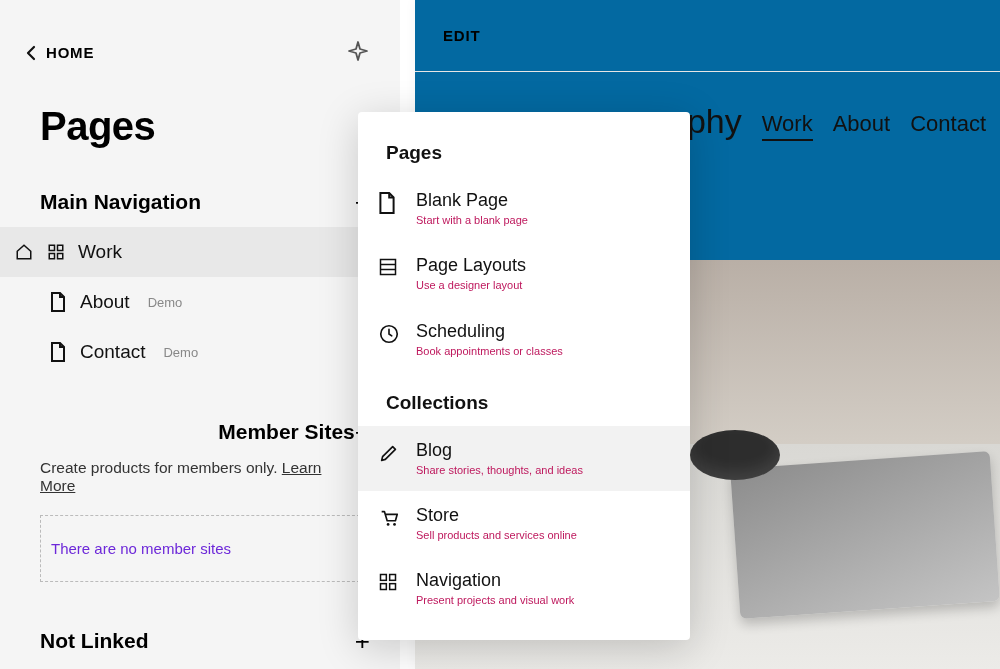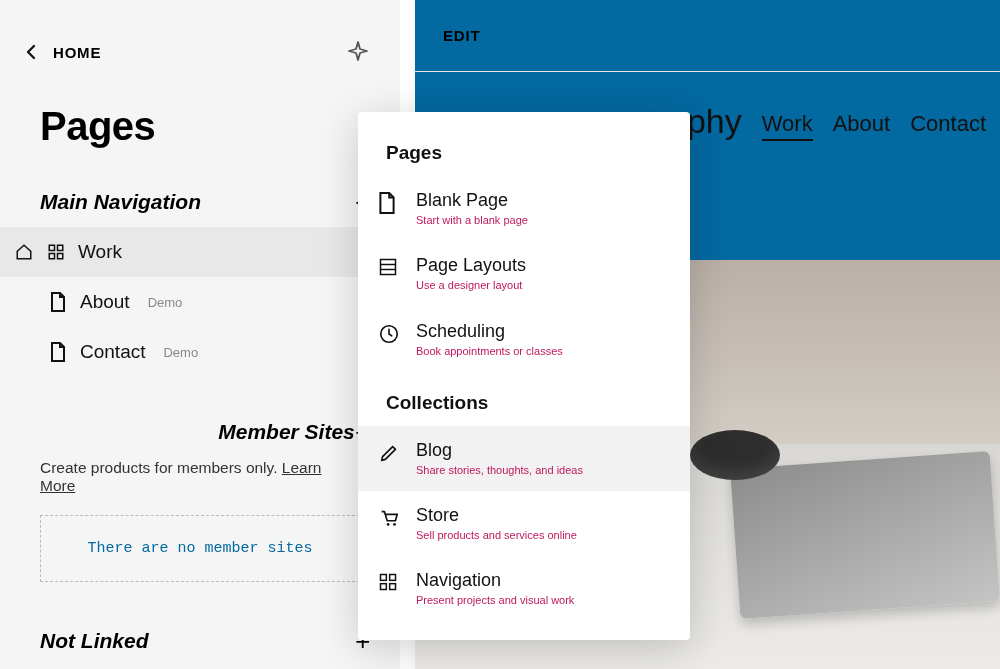--- a/index.html
+++ b/index.html
@@ -26,22 +26,22 @@
       background: #f5f5f5;
     }
     .sidebar-top {
       display: flex;
       align-items: center;
       justify-content: space-between;
       padding: 40px 30px 0 26px;
     }
     .home-link {
       display: flex;
-      align-items: flex-start;
-      gap: 17px;
+      align-items: flex-end;
+      gap: 10px;
       font-weight: 600;
       font-size: 15px;
       letter-spacing: 0.8px;
       cursor: pointer;
     }
     .home-link svg { display: block; }
     .ai-icon { cursor: pointer; }
     .pages-title {
       font-size: 40px;
       font-weight: 700;
@@ -50,21 +50,20 @@
     }
 
     .section {
       margin-top: 40px;
     }
     .section-header {
       display: flex;
       justify-content: space-between;
       align-items: center;
       padding: 0 30px 0 40px;
-      font-style: italic;
     }
     .section-title {
       font-size: 21px;
       font-weight: 600;
     }
     .plus-btn {
       font-size: 26px;
       line-height: 1;
       cursor: pointer;
       user-select: none;
@@ -105,24 +104,22 @@
     }
     .member-text a {
       color: #333;
       text-decoration: underline;
       cursor: pointer;
     }
     .empty-box {
       margin: 20px 40px 0 40px;
       border: 1.5px dashed #bbb;
       padding: 24px 10px;
-      text-align: center;
       font-size: 15px;
-      color: #0369a1;
-      font-family: Liberation Mono, monospace;
+      color: #6d28d9;
     }
 
     .section.notlinked { margin-top: 46px; }
 
     
     .preview {
       position: absolute;
       left: 415px;
       top: 0;
       right: 0;

